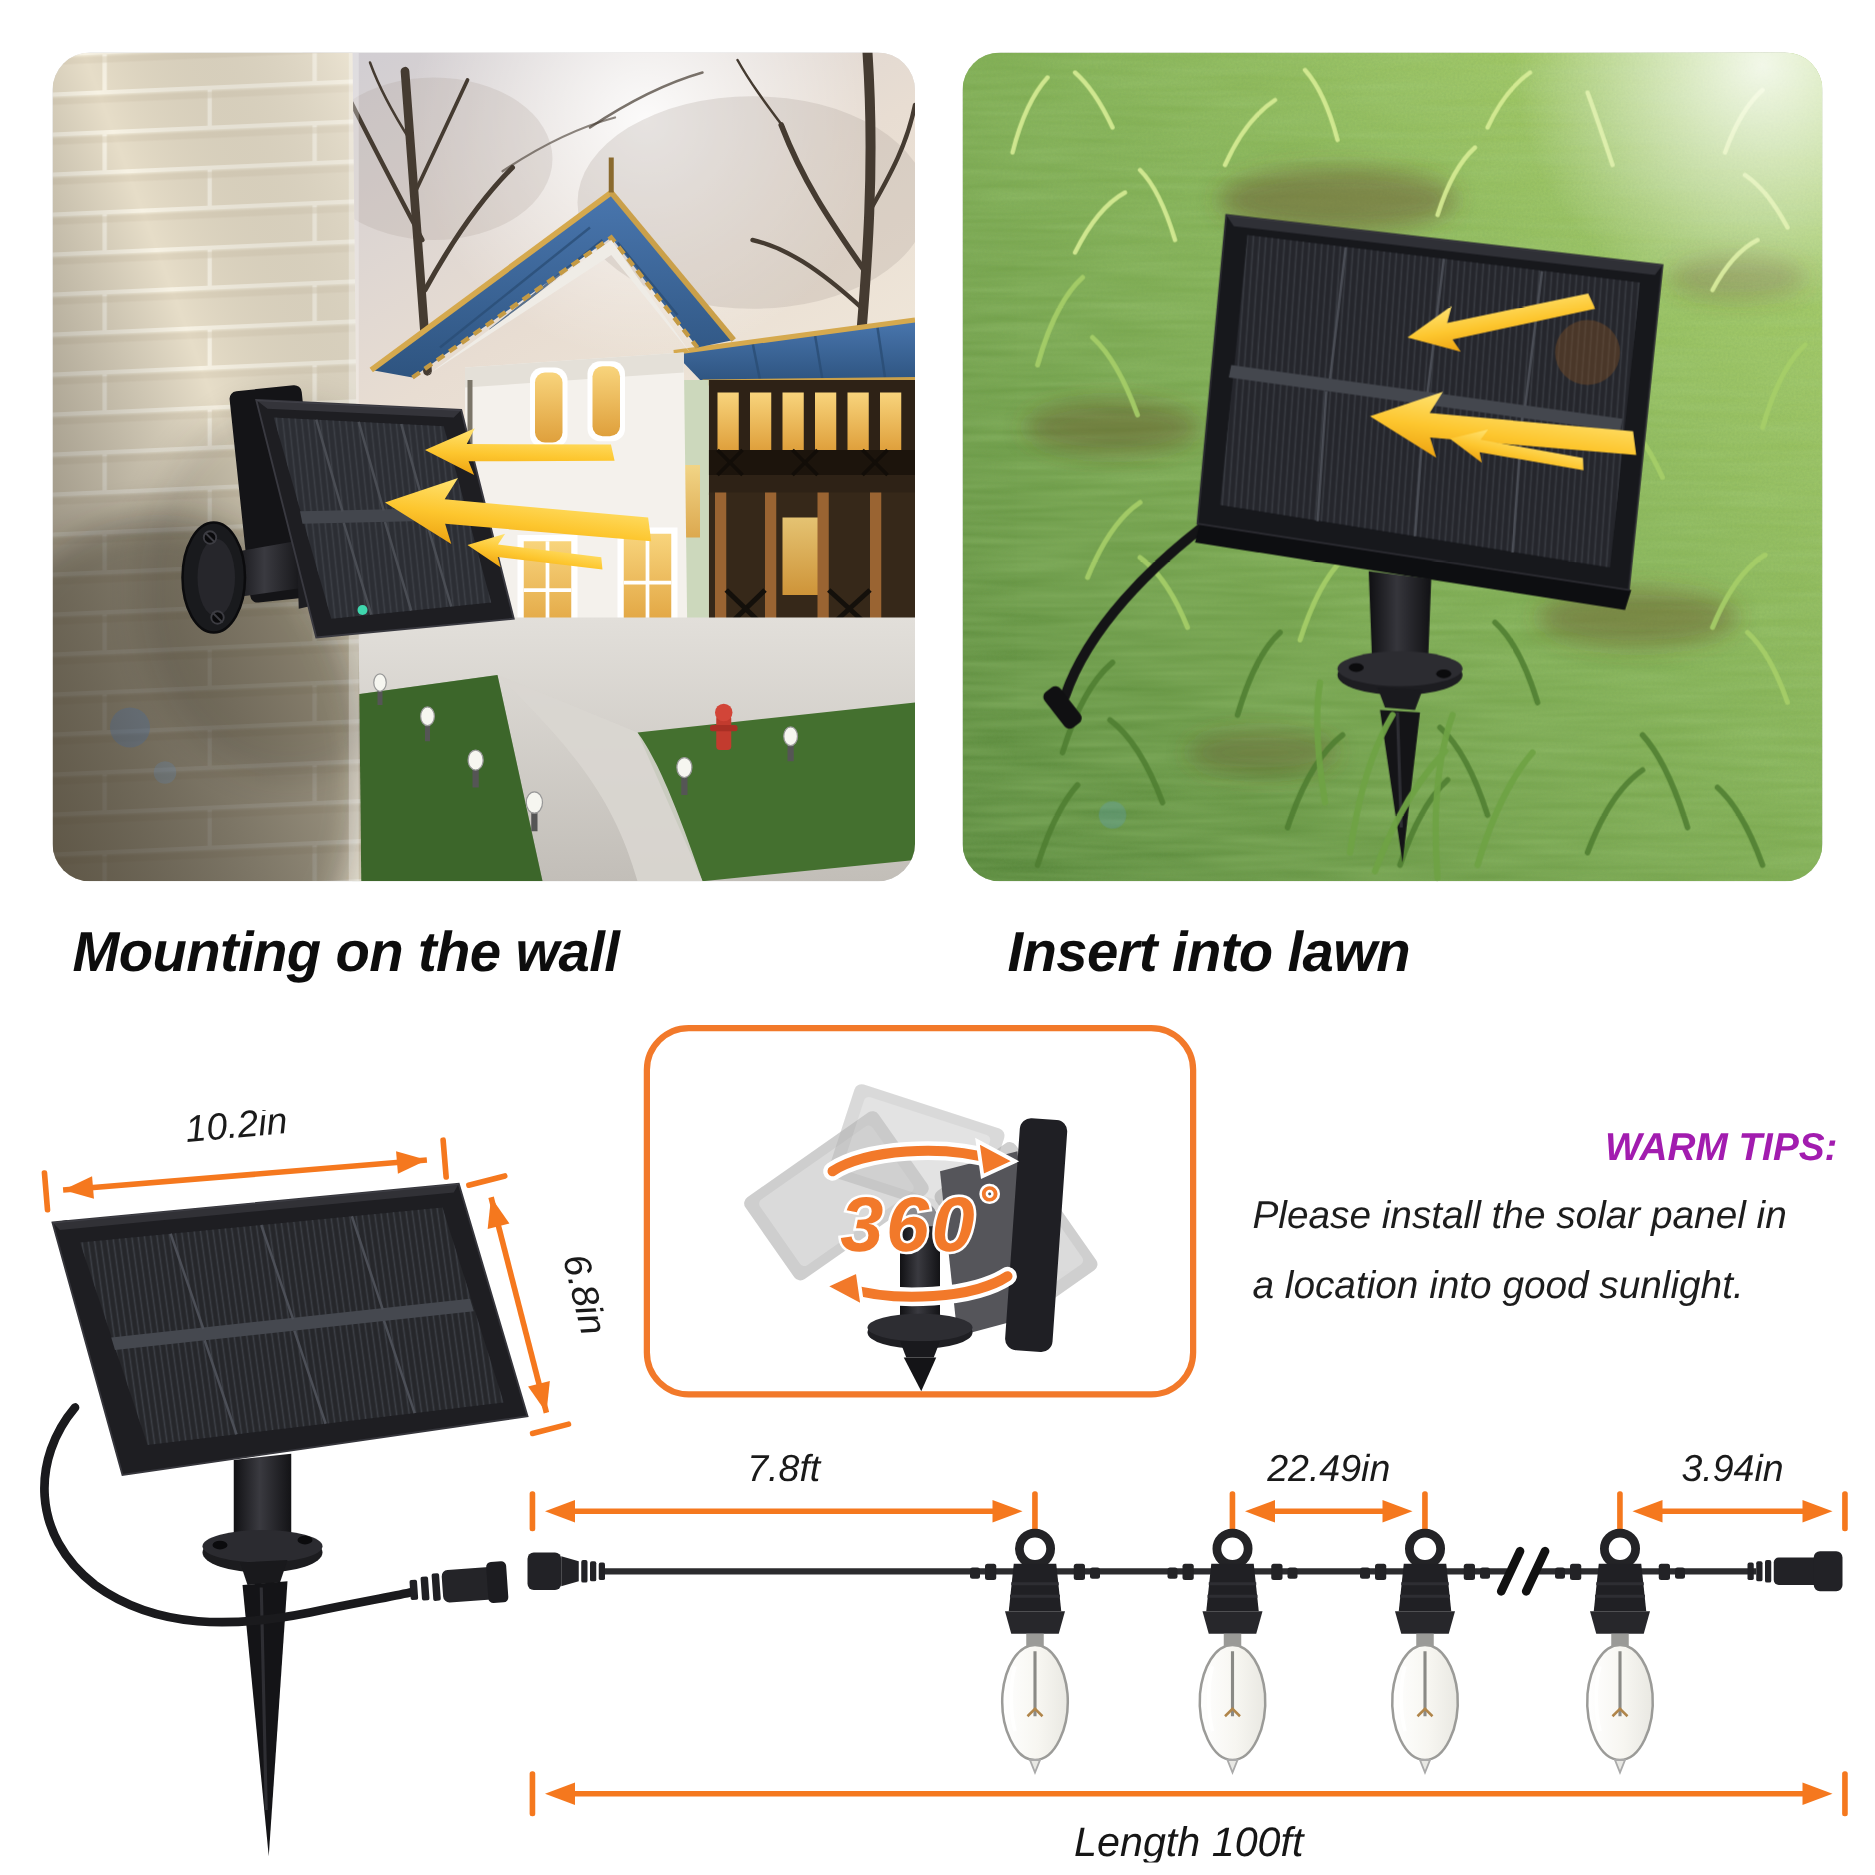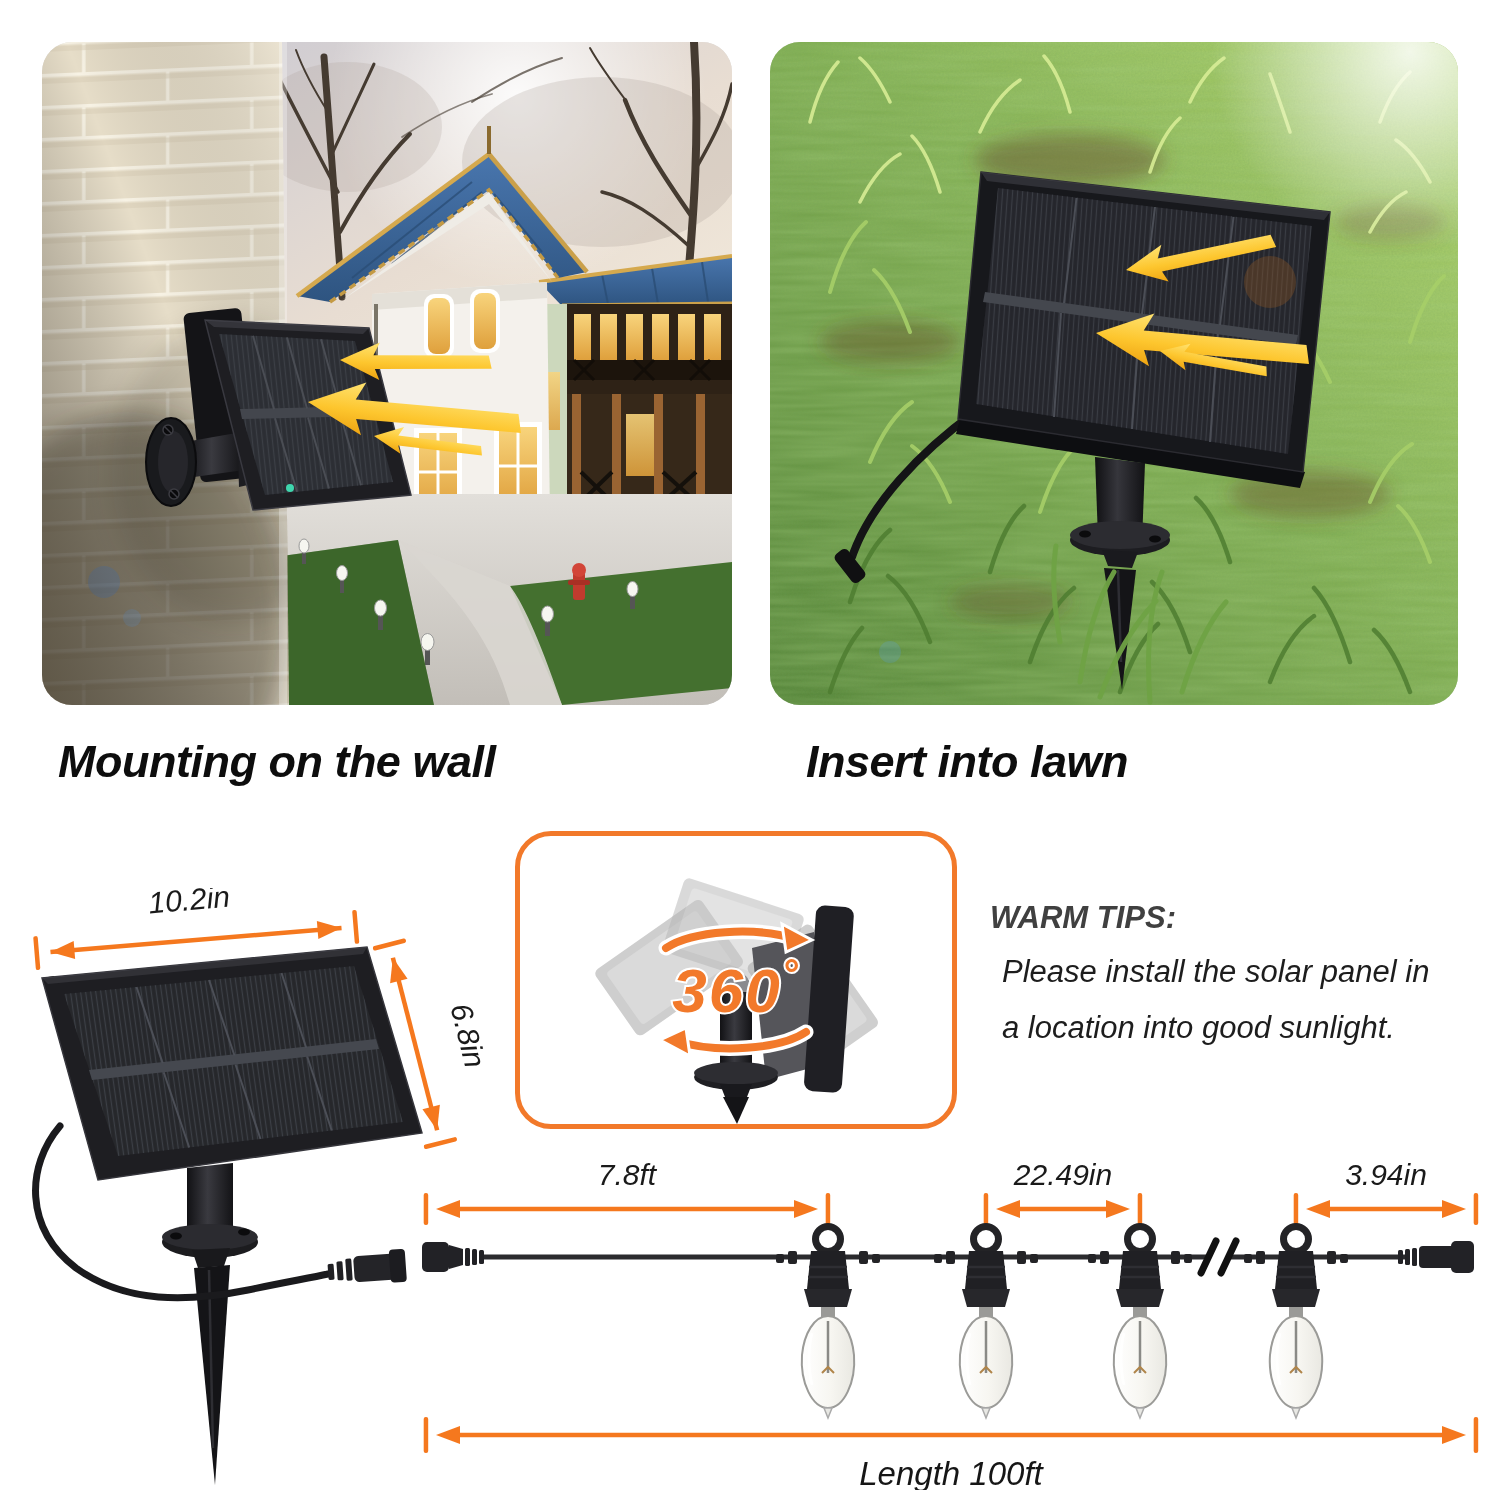--- a/index.html
+++ b/index.html
@@ -5,23 +5,23 @@
   html,body{margin:0;padding:0;background:#fff;}
   body{width:1500px;height:1500px;font-family:"Liberation Sans",sans-serif;}
   .canvas{position:relative;width:1500px;height:1500px;background:#fff;overflow:hidden;font-style:italic;}
   .photo{position:absolute;top:42px;height:663px;border-radius:30px;overflow:hidden;background:#ddd;}
   .photo svg{display:block;}
   .photo-left{left:42px;width:690px;}
   .photo-right{left:770px;width:688px;}
   .caption{position:absolute;font-size:45px;font-weight:700;color:#0d0d0d;letter-spacing:-.5px;white-space:nowrap;}
   .caption-left{left:58px;top:736px;}
   .caption-right{left:763px;top:736px;margin-left:43px;}
-  .rotation-box{position:absolute;left:515px;top:820px;width:442px;height:298px;border:5px solid #f2792a;border-radius:36px;box-sizing:border-box;background:#fff;margin-top:11px;}
+  .rotation-box{position:absolute;left:515px;top:820px;width:442px;height:298px;border:5px solid #f2792a;border-radius:36px;box-sizing:border-box;background:#fff;}
   .warm-tips{position:absolute;left:990px;top:900px;width:480px;}
-  .warm-tips h3{margin:0 0 14px 0;font-size:31px;font-weight:700;color:#404040;}
+  .warm-tips h3{margin:0 0 14px 0;font-size:31px;font-weight:700;color:#a21caf;text-align:right;}
   .warm-tips p{margin:12px;font-size:31px;line-height:1.42;color:#1d1d1d;}
   .abs-svg{position:absolute;}
   svg text{font-family:"Liberation Sans",sans-serif;}
   .dimlabel{font-size:30px;fill:#1a1a1a;}
   .totallabel{font-size:33px;fill:#161616;}
 </style>
 </head>
 <body>
 
 <svg width="0" height="0" style="position:absolute" aria-hidden="true">

